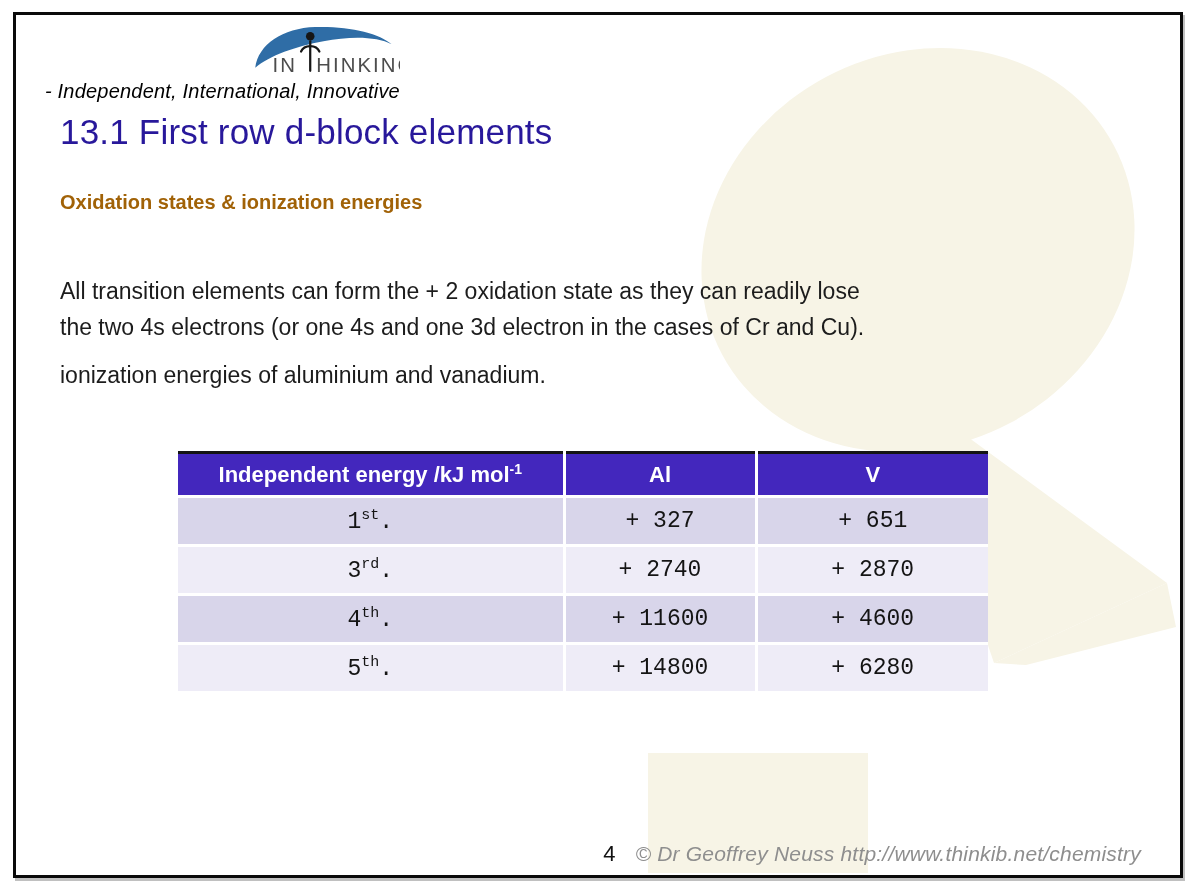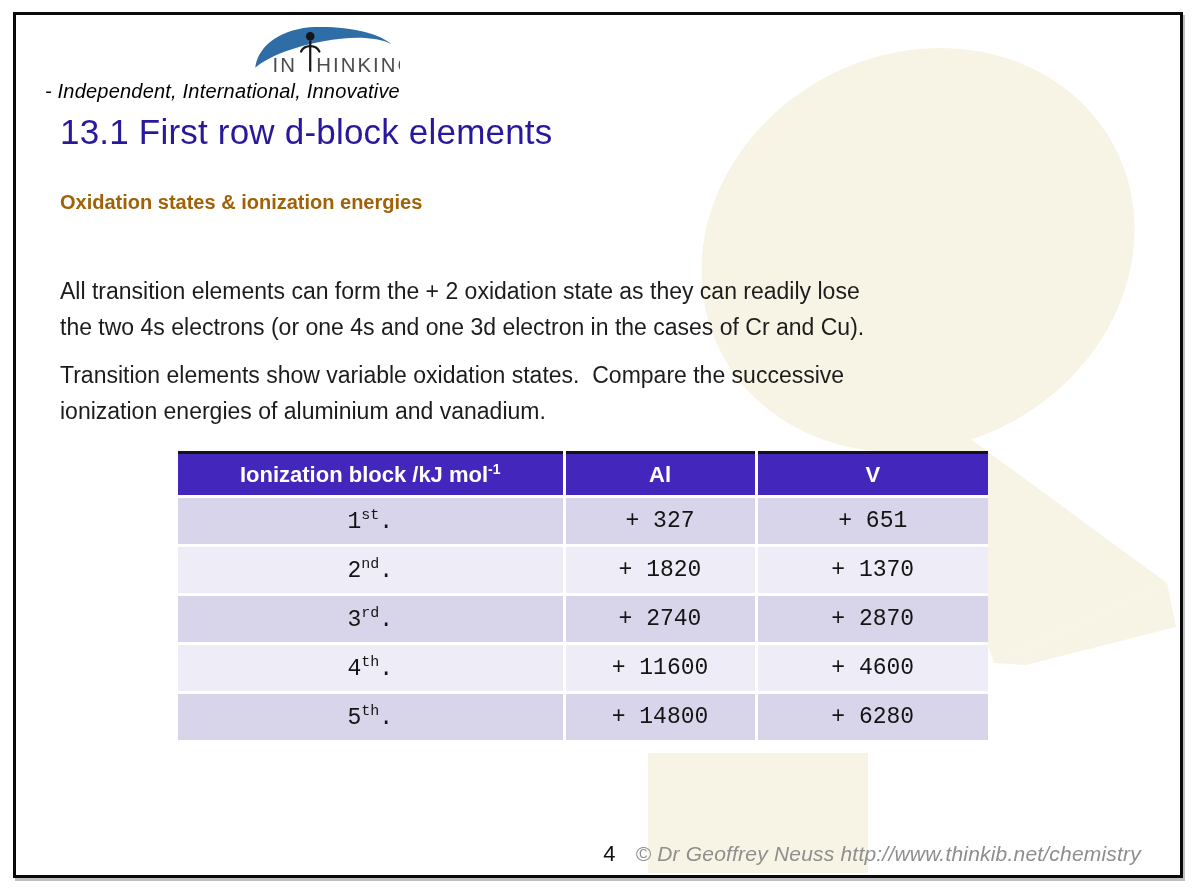--- a/index.html
+++ b/index.html
@@ -89,48 +89,42 @@
   </div>
 
   <h1 class="title">13.1 First row d-block elements</h1>
   <h2 class="subtitle">Oxidation states &amp; ionization energies</h2>
 
   <div class="bodytext para1">
     <div class="line">All transition elements can form the + 2 oxidation state as they can readily lose</div>
     <div class="line">the two 4s electrons (or one 4s and one 3d electron in the cases of Cr and Cu).</div>
   </div>
   <div class="bodytext para2">
-    <div class="line">Transition elements show variable oxidation states.  Compare the successive</div>
     <div class="line">ionization energies of aluminium and vanadium.</div>
   </div>
 
   <div class="table-wrap">
     <table class="ie-table">
       <colgroup>
           <col class="col-ord">
           <col class="col-al">
           <col class="col-v">
         </colgroup>
       <thead>
         <tr>
-          <th><span>Ionization block /kJ mol</span><sup>-1</sup></th>
+          <th><span>Independent energy /kJ mol</span><sup>-1</sup></th>
           <th>Al</th>
           <th>V</th>
         </tr>
       </thead>
       <tbody>
         <tr>
           <td><span>1</span><sup>st</sup><span>.</span></td>
           <td>+ 327</td>
           <td>+ 651</td>
-        </tr>
-        <tr>
-          <td><span>2</span><sup>nd</sup><span>.</span></td>
-          <td>+ 1820</td>
-          <td>+ 1370</td>
         </tr>
         <tr>
           <td><span>3</span><sup>rd</sup><span>.</span></td>
           <td>+ 2740</td>
           <td>+ 2870</td>
         </tr>
         <tr>
           <td><span>4</span><sup>th</sup><span>.</span></td>
           <td>+ 11600</td>
           <td>+ 4600</td>

